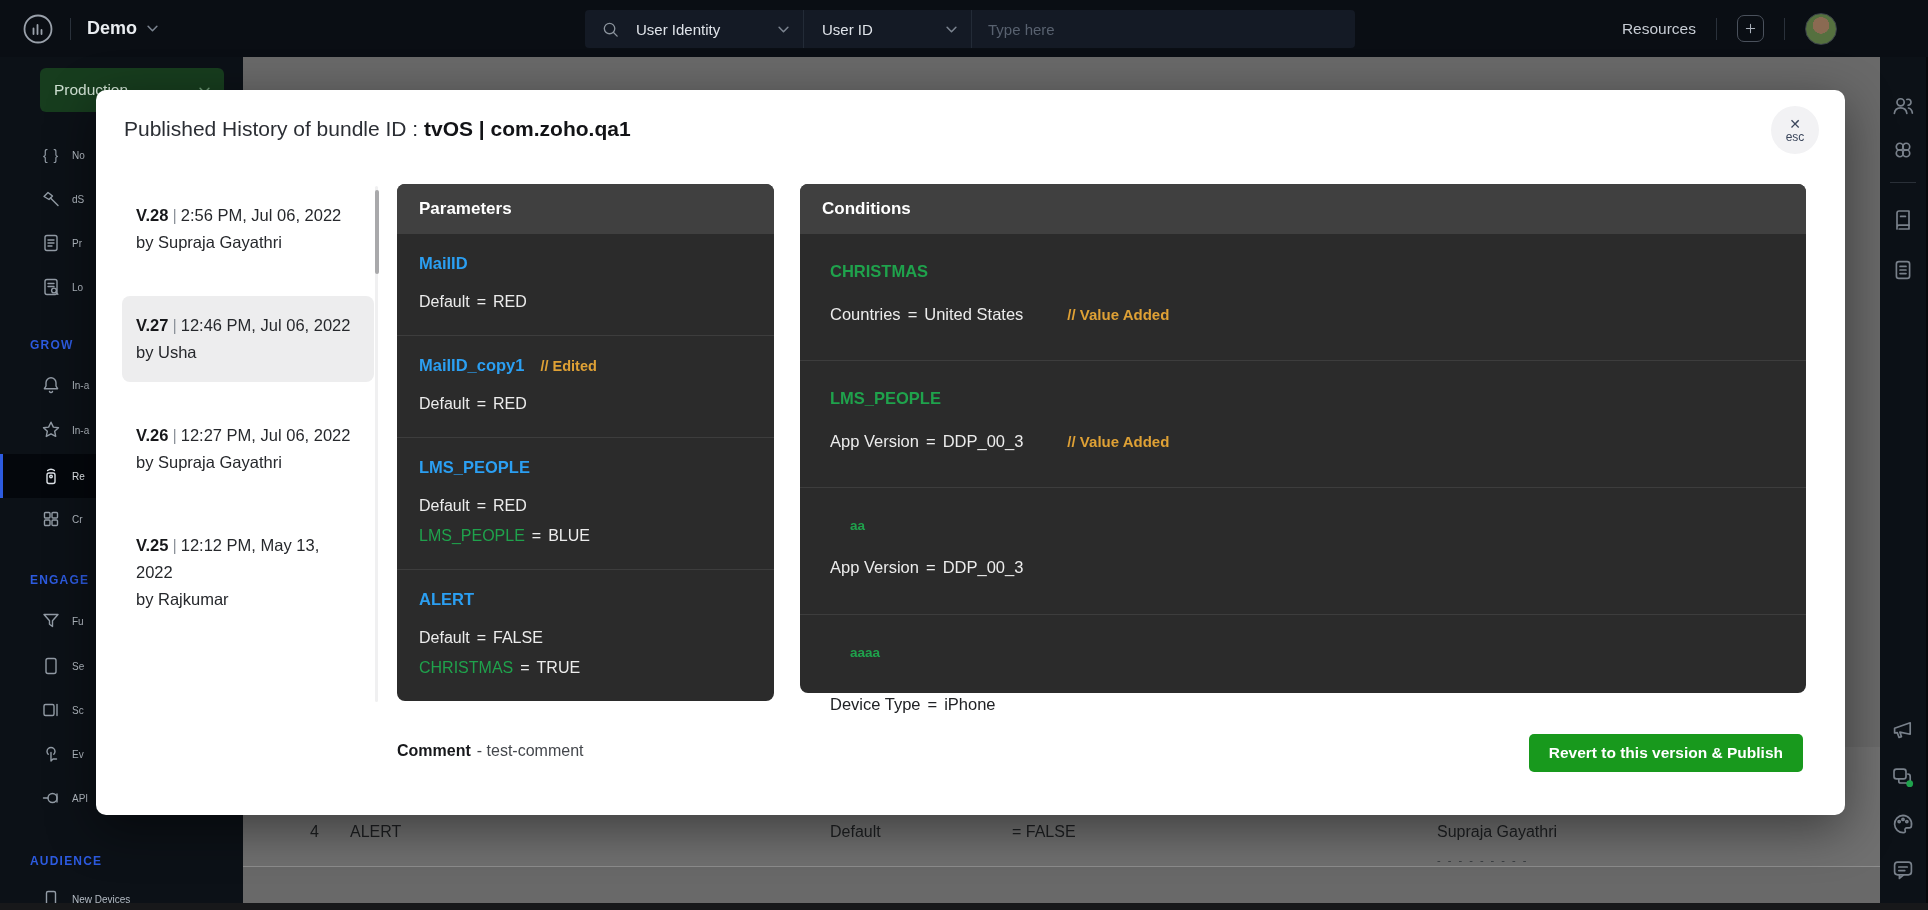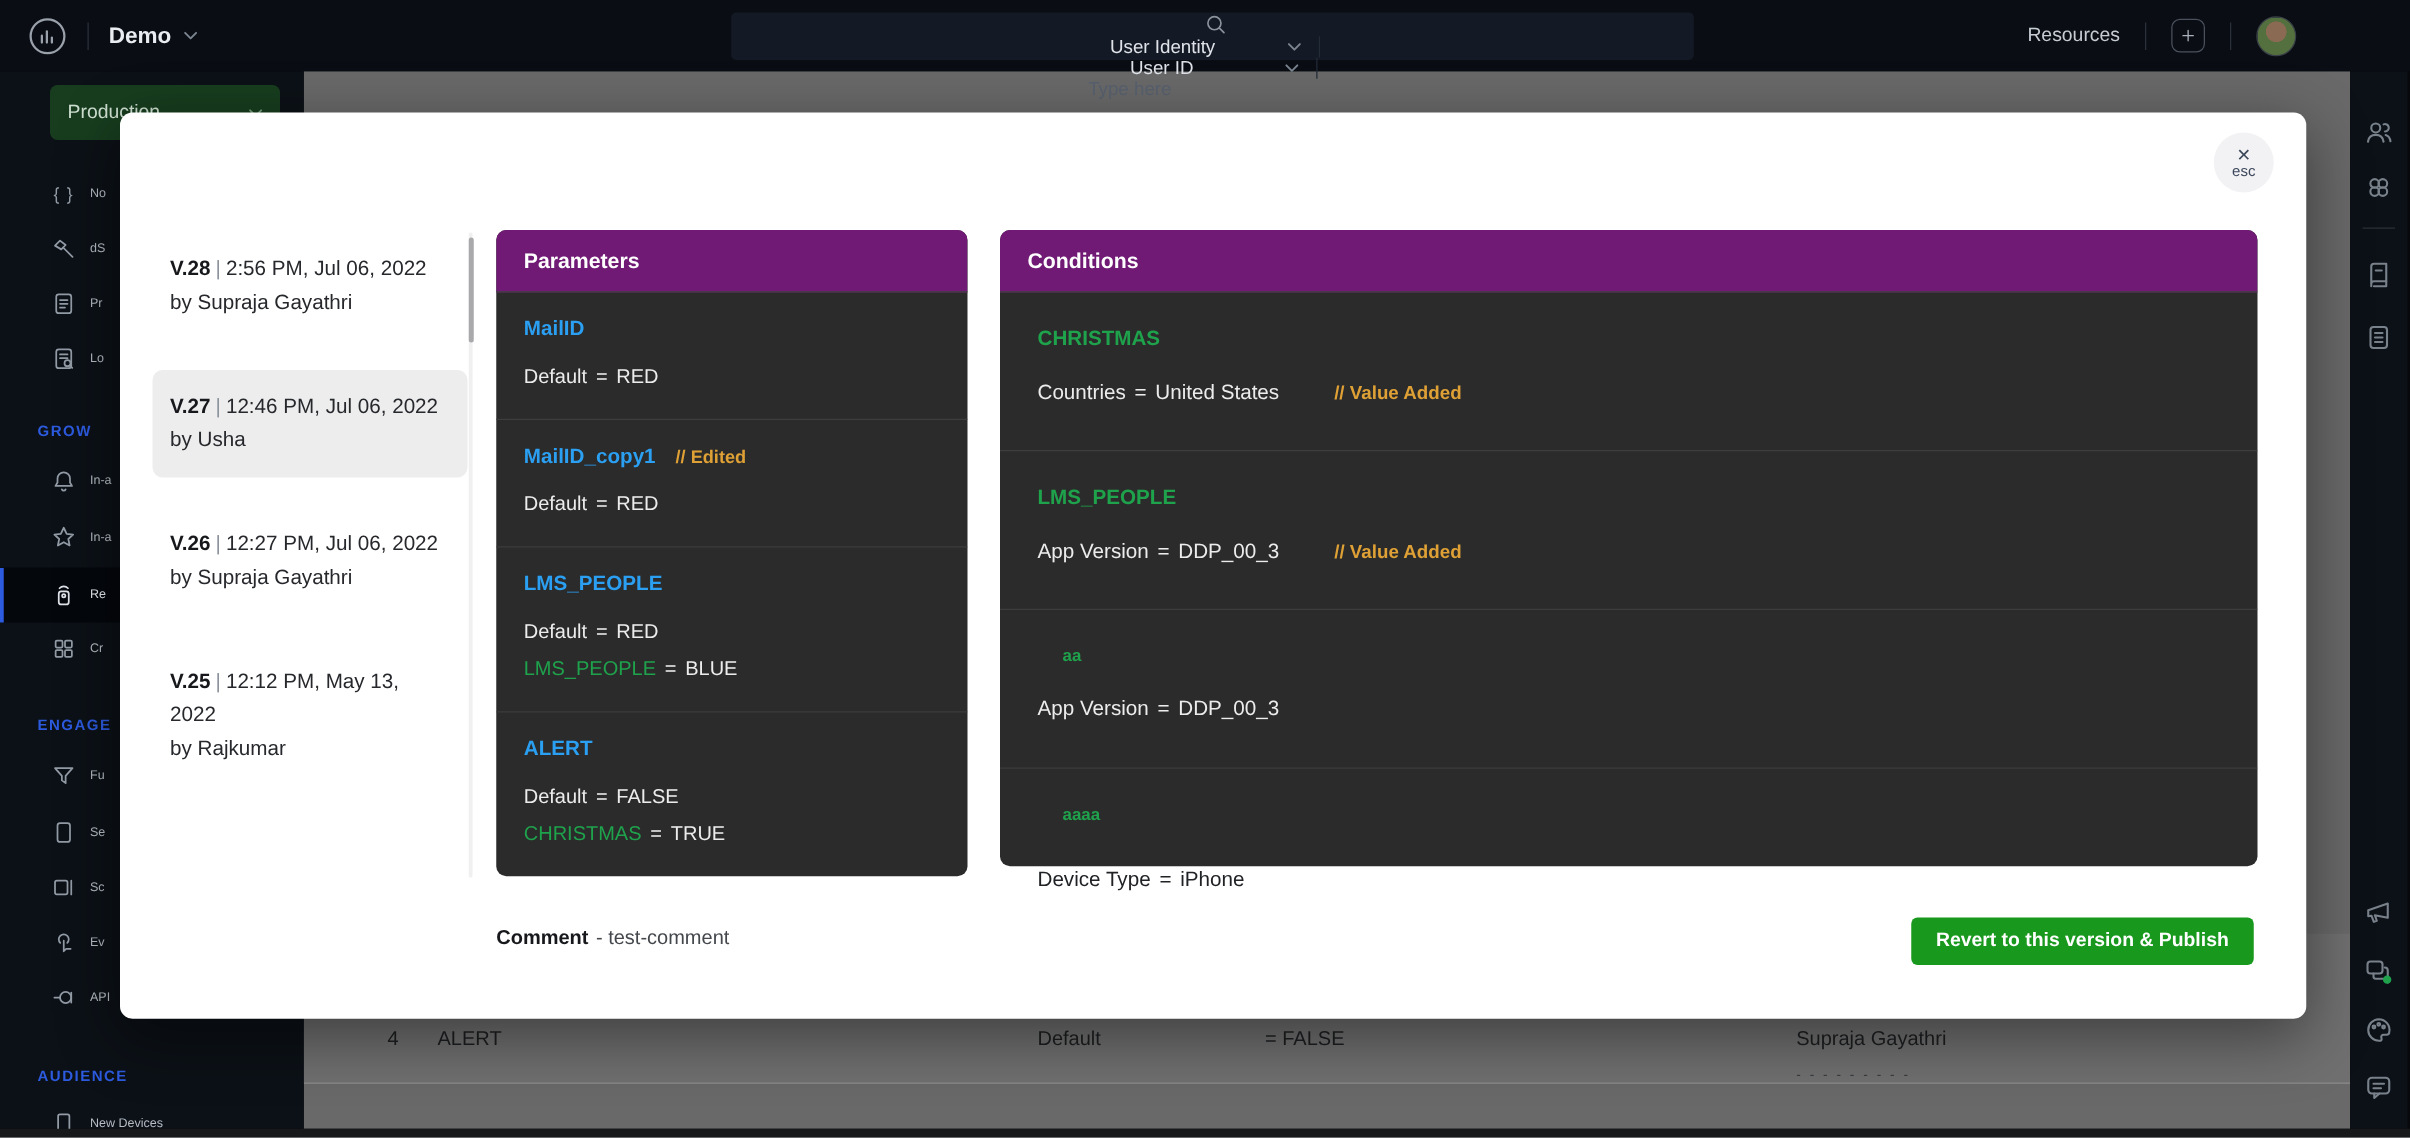--- a/index.html
+++ b/index.html
@@ -14,21 +14,21 @@
 
   
   .topbar { left:0; top:0; width:1928px; height:57px; background:#0a0e14; z-index:5; }
   .tb-left { position:absolute; left:22px; top:0; height:57px; display:flex; align-items:center; }
   .logo { width:32px; height:32px; color:#9aa1ab; }
   .tb-sep { width:1px; height:22px; background:#2a313b; margin:0 16px; }
   .brand { font-size:18px; font-weight:bold; color:#e9ecf0; margin-right:10px; }
   .chev { color:#7b8490; }
   .searchbar {
     position:absolute; left:585px; top:10px; width:770px; height:38px;
-    background:#141a25; border-radius:4px; display:flex; align-items:center;flex-direction:column;
+    background:#141a25; border-radius:4px; display:flex; align-items:center;
   }
   .sb-icon { color:#8b939c; margin:0 12px 0 16px; display:flex; }
   .sb-seg { height:38px; display:flex; align-items:center; justify-content:space-between;
     padding:0 14px 0 4px; border-right:1px solid #232b37; color:#dfe3e9; font-size:15px; }
   .sb-seg.s1 { width:172px; }
   .sb-seg.s2 { width:168px; padding-left:18px; }
   .sb-input { flex:1; height:36px; background:transparent; border:none; outline:none;
     color:#8b5cf6; font-size:15px; padding:0 16px; font-family:"Liberation Sans",sans-serif; }
   .sb-input::placeholder { color:#58616f; }
   .tb-right { position:absolute; right:91px; top:0; height:57px; display:flex; align-items:center; }
@@ -88,21 +88,21 @@
   .vitem { padding:16px 14px; border-radius:8px; margin-bottom:24px; cursor:pointer;
     font-size:16.5px; line-height:27px; color:#26282c; }
   .vitem.selected { background:#ededee; }
   .vitem b { color:#17181b; }
   .vpipe { color:#8d939b; margin:0 4px; }
   .vtrack { position:absolute; left:279px; top:96px; width:3px; height:516px; background:#f0f0f1; border-radius:2px; }
   .vthumb { position:absolute; left:279px; top:100px; width:4px; height:84px; background:#a9a9ab; border-radius:2px; cursor:pointer; }
 
   .panel { position:absolute; background:#2b2b2b; border-radius:8px; overflow:hidden; }
   .panel-h { height:50px; display:flex; align-items:center; padding:0 22px; font-size:17px;
-    font-weight:bold; color:#ffffff; border-bottom:1px solid #404040; background:#701a75; }
+    font-weight:bold; color:#ffffff; border-bottom:1px solid #404040; background:#404040; }
   .m-params { left:301px; top:94px; width:377px; height:517px; }
   .psec { padding:20px 22px 24px; border-bottom:1px solid #3d3d3d; }
   .pname { font-size:16.5px; font-weight:bold; color:#2b9ff2; }
   .pflag { color:#dfa135; font-weight:bold; font-size:14.5px; margin-left:16px;text-align:center; }
   .prow { margin-top:20px; font-size:16px; color:#ececec; }
   .prow + .prow { margin-top:12px; }
   .eqs { margin:0 7px; color:inherit; }
   .kgreen { color:#1fa24c; }
 
   .m-conds { left:704px; top:94px; width:1006px; height:509px; }
@@ -394,20 +394,23 @@
         <rect x="3" y="3.5" width="14" height="10.5" rx="2.5"></rect>
         <path d="M7 14v3l3.5-3"></path>
         <path d="M6.5 7.5h7M6.5 10.5h5"></path>
       </svg>
   </span>
 </aside>
 
 <div class="abs bottombar"></div>
 
 <div class="abs modal">
+  <div class="m-title">
+    <span>Published History of bundle ID : </span><b>tvOS | com.zoho.qa1</b>
+  </div>
   <button class="m-esc">
     <span class="x">✕</span>
     <span class="e">esc</span>
   </button>
 
   <div class="m-versions">
     <div class="vitem">
       <div><b>V.28</b><span class="vpipe">|</span><span>2:56 PM, Jul 06, 2022</span></div>
       <div>by Supraja Gayathri</div>
     </div>

